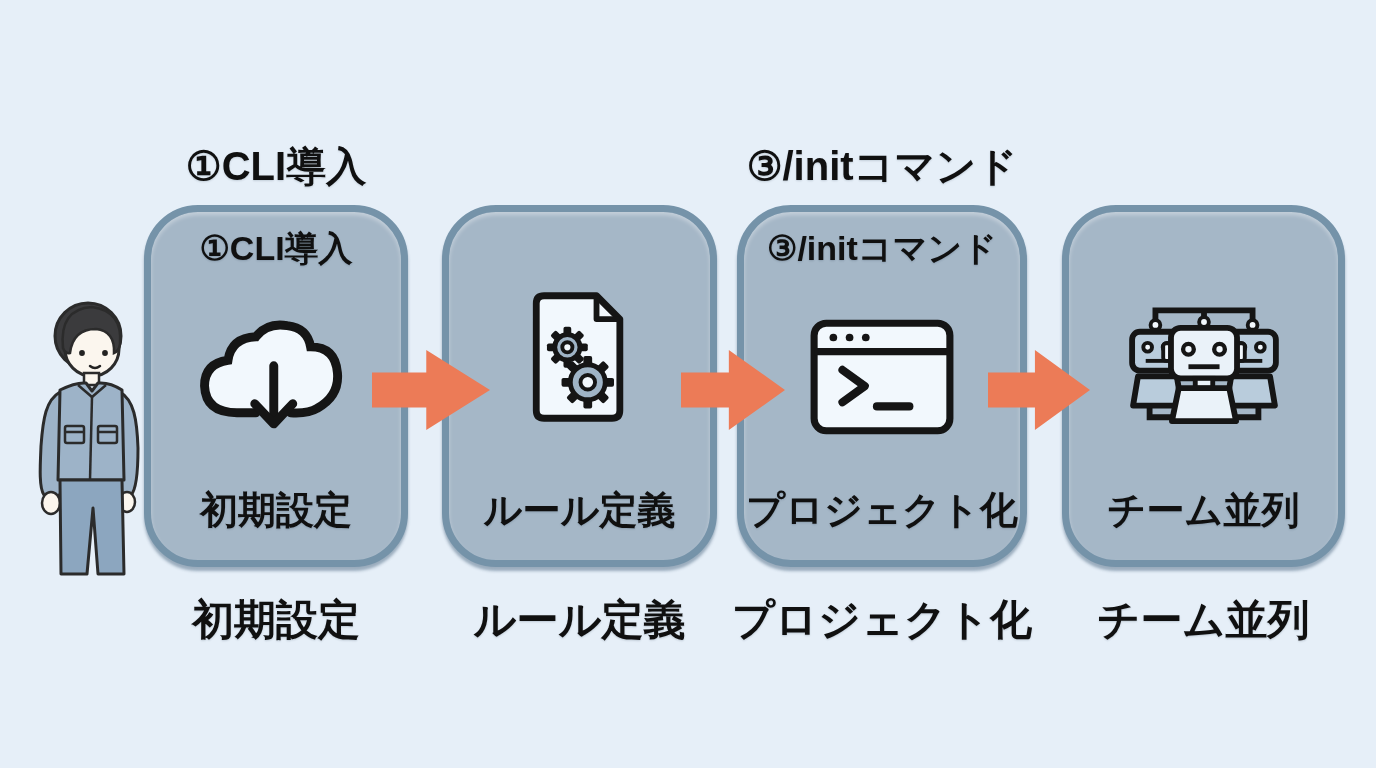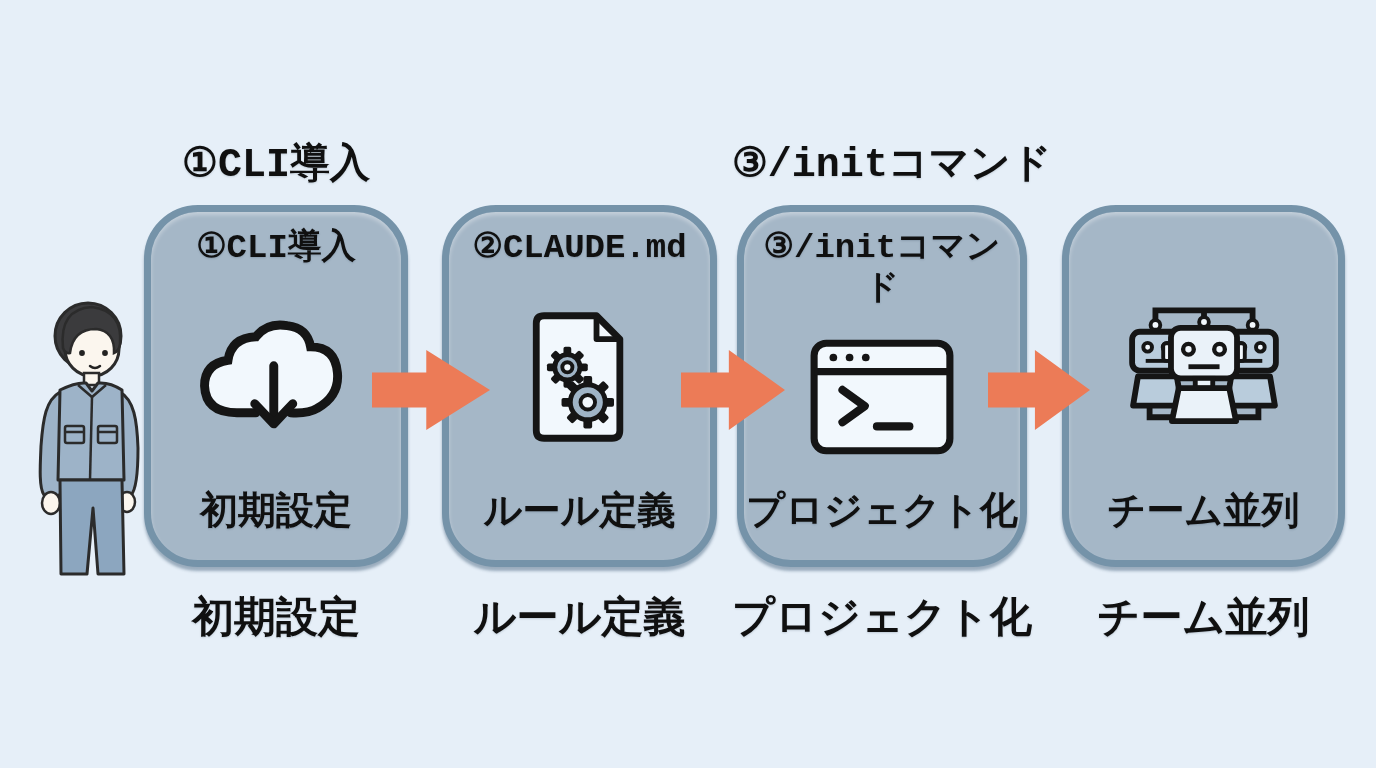--- a/index.html
+++ b/index.html
@@ -1,20 +1,20 @@
 <!DOCTYPE html>
 <html style="--canvas-bg: #E6EFF8; --box-fill: #A5B7C7; --box-border: #7593A9; --arrow: #EC7B57; --text: #101010;"><head>
 <meta charset="utf-8">
 <style>
   html,body{margin:0;padding:0;}
   .canvas{
     position:relative;
     width:1376px;height:768px;
     background:var(--canvas-bg,#E6EFF8);
-    font-family:Liberation Mono, monospace;
+    font-family:Liberation Sans, sans-serif;
     color:var(--text,#101010);
     overflow:hidden;
   }
   .float-label{
     position:absolute;top:142px;height:48px;
     font-size:40px;font-weight:800;text-align:center;line-height:48px;
     white-space:nowrap;
     text-shadow:0 1px 2px rgba(40,60,80,.18);
   }
   .fl1{left:144px;width:264px;}
@@ -109,21 +109,20 @@
         <path d="M 57 92 L 40 92 Q 12 92 11 68 Q 11 48 32 45 Q 35 25 57 24 Q 67 11 85 14 Q 103 16 106 33 Q 128 33 130 56 Q 132 77 112 88 Q 104 93 88 92 L 57 92 Z" fill="#F2F8FD"></path>
         <path d="M 57 92 L 40 92 Q 12 92 11 68 Q 11 48 32 45 Q 35 25 57 24 Q 67 11 85 14 Q 103 16 106 33 Q 128 33 130 56 Q 132 77 112 88 Q 104 93 88 92" stroke="#151515" stroke-width="8" stroke-linecap="round" fill="none"></path>
         <path d="M 73 50 L 73 100" stroke="#151515" stroke-width="8" stroke-linecap="round"></path>
         <path d="M 56 84 L 73 102 L 90 84" stroke="#151515" stroke-width="8" stroke-linecap="round" stroke-linejoin="round" fill="none"></path>
       </svg>
     </div>
     <div class="step-label">初期設定</div>
   </section>
 
   <section class="step-box box2">
-    <h2 class="step-title">②CLAUDE.md</h2>
     <div class="step-icon">
       <svg width="116" height="138" viewBox="0 0 118 142" fill="none">
         <path d="M 22 8 L 76 8 L 100 32 L 100 126 Q 100 134 92 134 L 22 134 Q 14 134 14 126 L 14 16 Q 14 8 22 8 Z" fill="#F2F8FD" stroke="#151515" stroke-width="7" stroke-linejoin="round"></path>
         <path d="M 76 8 L 76 32 L 100 32" stroke="#151515" stroke-width="6" stroke-linejoin="round" fill="none"></path>
         <g transform="translate(46,61)">
           <g fill="#151515">
             <rect x="-4" y="-21" width="8" height="10" rx="2"></rect>
             <rect x="-4" y="-21" width="8" height="10" rx="2" transform="rotate(45)"></rect>
             <rect x="-4" y="-21" width="8" height="10" rx="2" transform="rotate(90)"></rect>
             <rect x="-4" y="-21" width="8" height="10" rx="2" transform="rotate(135)"></rect>

